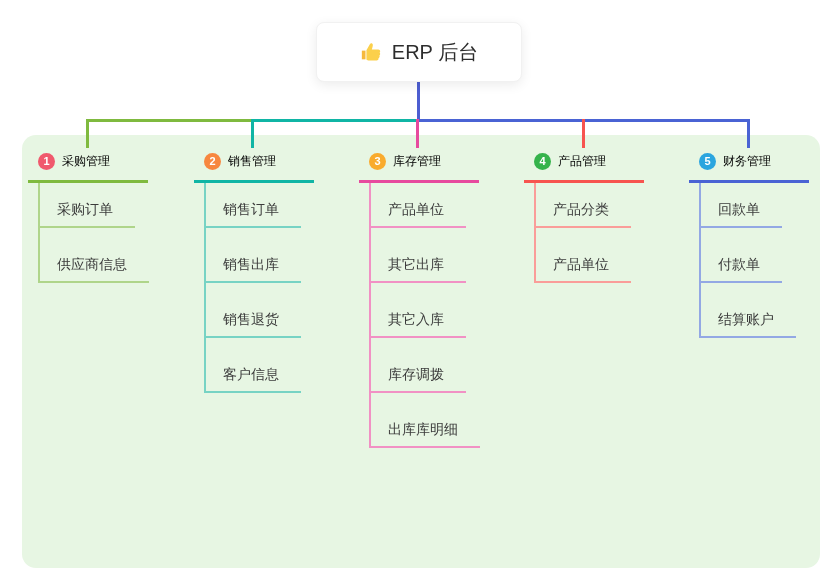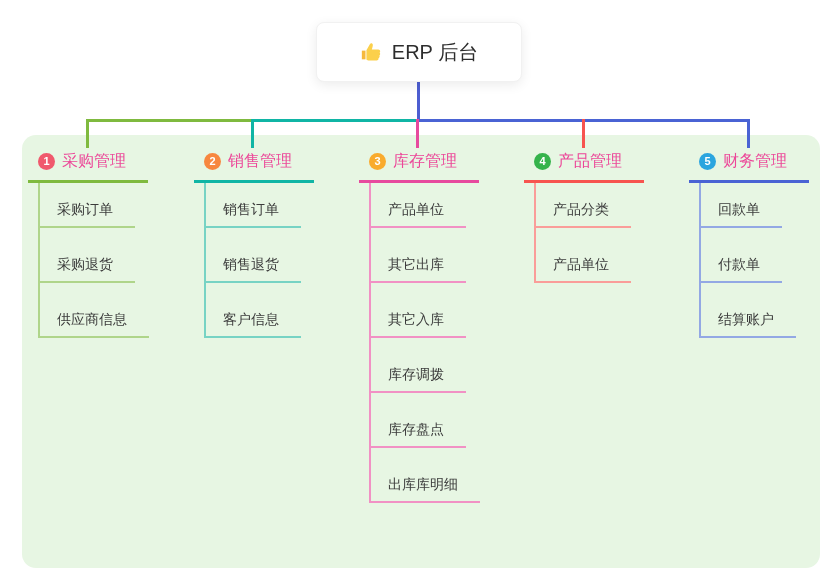--- a/index.html
+++ b/index.html
@@ -26,21 +26,21 @@
     border:1px solid #f1f1f1;border-radius:8px;box-shadow:0 3px 12px rgba(0,0,0,.08);
     display:flex;align-items:center;justify-content:center;gap:10px;box-sizing:border-box;}
   #root-node .label{font-size:20px;font-weight:500;color:#2d2d2d;white-space:nowrap;}
 
   
   .branch{position:absolute;top:148px;width:130px;}
   .b1{left:28px;}  .b2{left:194px;}  .b3{left:359px;}  .b4{left:524px;}  .b5{left:689px;}
 
   .topic{box-sizing:border-box;width:120px;height:35px;display:flex;align-items:center;gap:7px;
     padding:0 0 6px 10px;border-bottom:3px solid;cursor:default;}
-  .topic .tlabel{font-size:16px;font-weight:500;color:#ec4899;white-space:nowrap;}
+  .topic .tlabel{font-size:12px;font-weight:500;color:#000000;white-space:nowrap;}
   .badge{flex:0 0 auto;width:17px;height:17px;border-radius:50%;color:#ffffff;font-size:11px;
     font-weight:600;line-height:17px;text-align:center;}
 
   .items{display:flex;flex-direction:column;align-items:flex-start;margin-left:10px;border-left:2px solid;}
   .item{box-sizing:border-box;height:55px;display:flex;align-items:flex-end;
     padding:0 22px 0 17px;border-bottom:2px solid;}
   .item:first-child{height:45px;}
   .item span{font-size:14px;color:#3b3b3b;white-space:nowrap;margin-bottom:7px;}
 
   .b1 .topic{border-color:#7fba3f;}  .b1 .badge{background:#f0596d;}
@@ -84,36 +84,36 @@
   <div class="branch b1">
     <div class="topic">
       <span class="badge">1</span>
       <span class="tlabel">采购管理</span>
     </div>
     <div class="items">
       <div class="item">
           <span>采购订单</span>
         </div>
       <div class="item">
-          <span>采购退货</span>
-        </div>
-      <div class="item">
           <span>供应商信息</span>
         </div>
     </div>
   </div>
 
   <div class="branch b2">
     <div class="topic">
       <span class="badge">2</span>
       <span class="tlabel">销售管理</span>
     </div>
     <div class="items">
       <div class="item">
           <span>销售订单</span>
+        </div>
+      <div class="item">
+          <span>销售出库</span>
         </div>
       <div class="item">
           <span>销售退货</span>
         </div>
       <div class="item">
           <span>客户信息</span>
         </div>
     </div>
   </div>
 
@@ -127,23 +127,20 @@
           <span>产品单位</span>
         </div>
       <div class="item">
           <span>其它出库</span>
         </div>
       <div class="item">
           <span>其它入库</span>
         </div>
       <div class="item">
           <span>库存调拨</span>
-        </div>
-      <div class="item">
-          <span>库存盘点</span>
         </div>
       <div class="item">
           <span>出库库明细</span>
         </div>
     </div>
   </div>
 
   <div class="branch b4">
     <div class="topic">
       <span class="badge">4</span>

